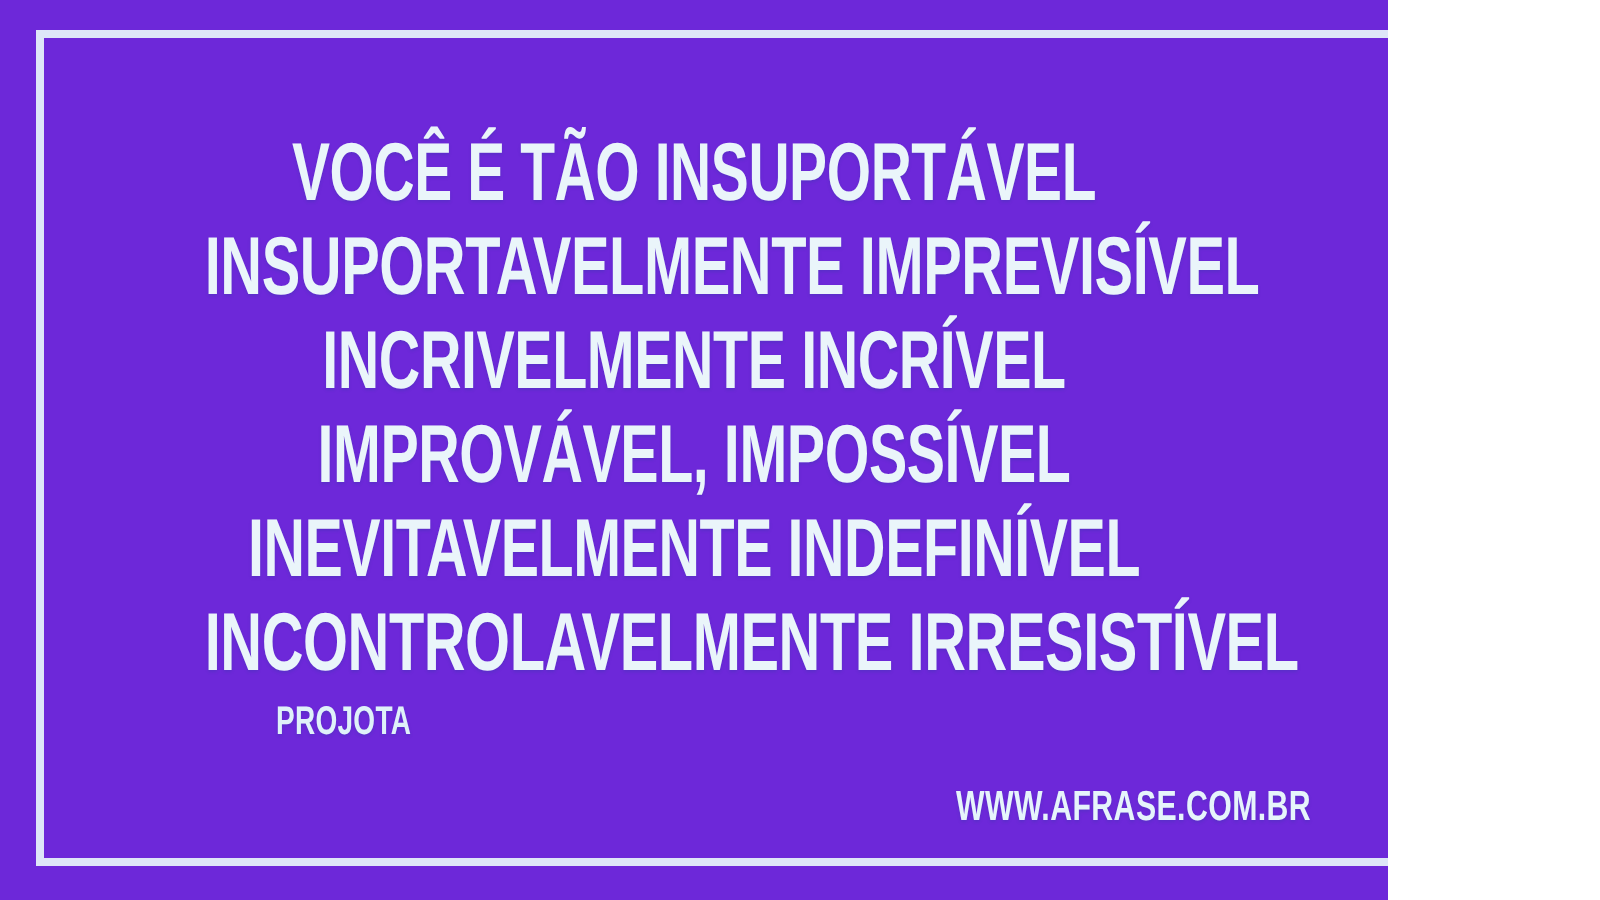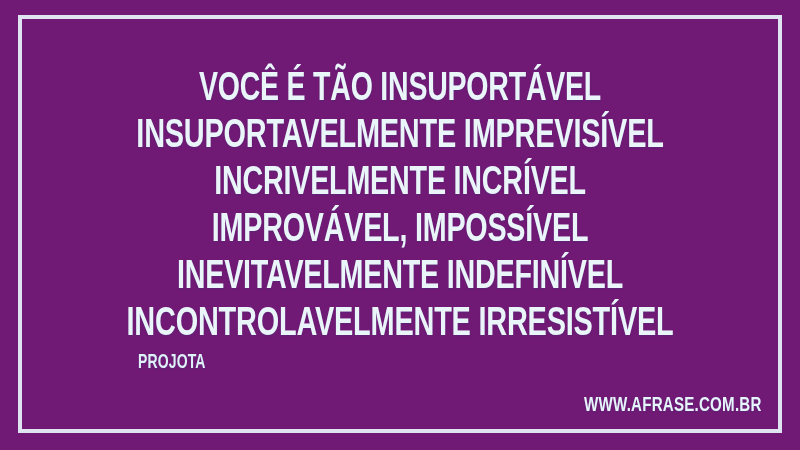--- a/index.html
+++ b/index.html
@@ -8,23 +8,23 @@
   }
   body {
     width: 800px;
     height: 450px;
     overflow: hidden;
     font-family: "Liberation Sans", sans-serif;
   }
 
   #quote-card {
     position: relative;
-    width: 800px;
+    width: 694px;
     height: 450px;
-    background: #701a75;
+    background: #6d28d9;
     overflow: hidden;
   }
 
   
   #border-frame {
     position: absolute;
     left: 18px;
     top: 15px;
     width: 764px;
     height: 418px;

